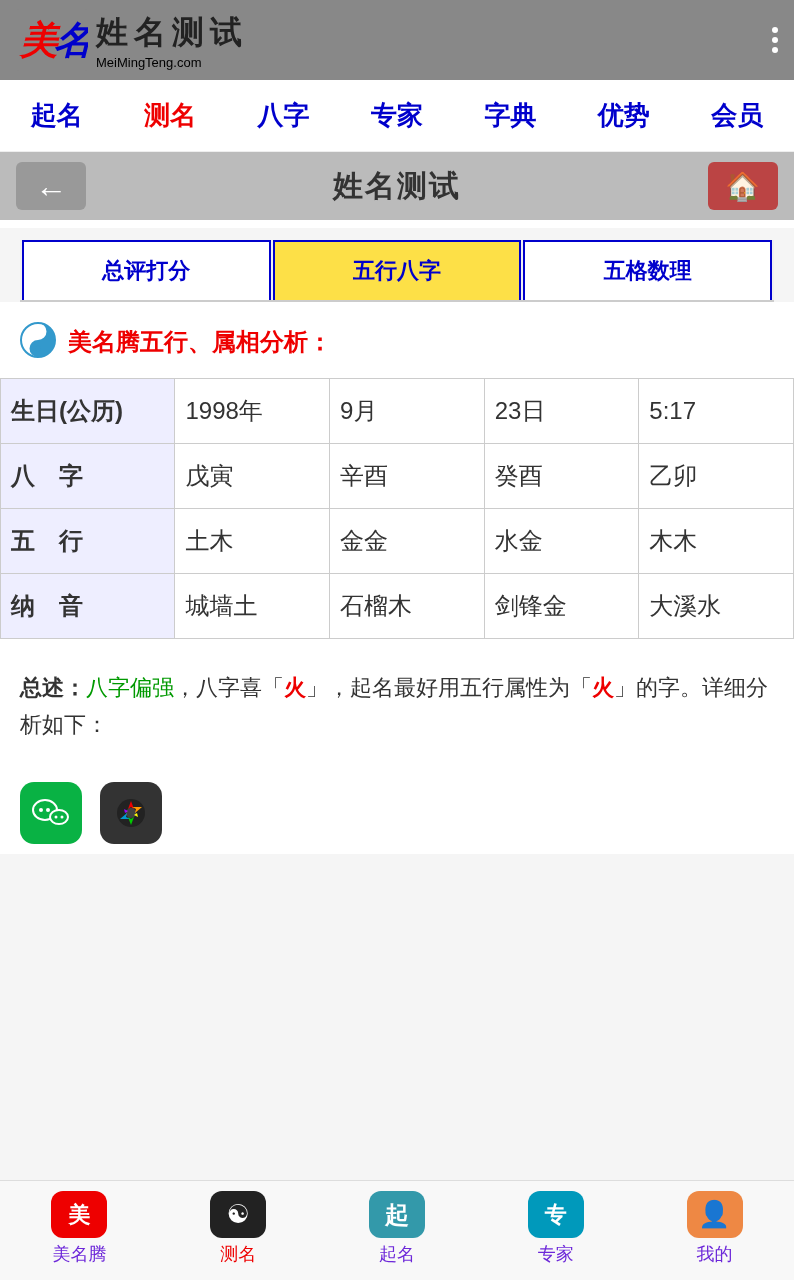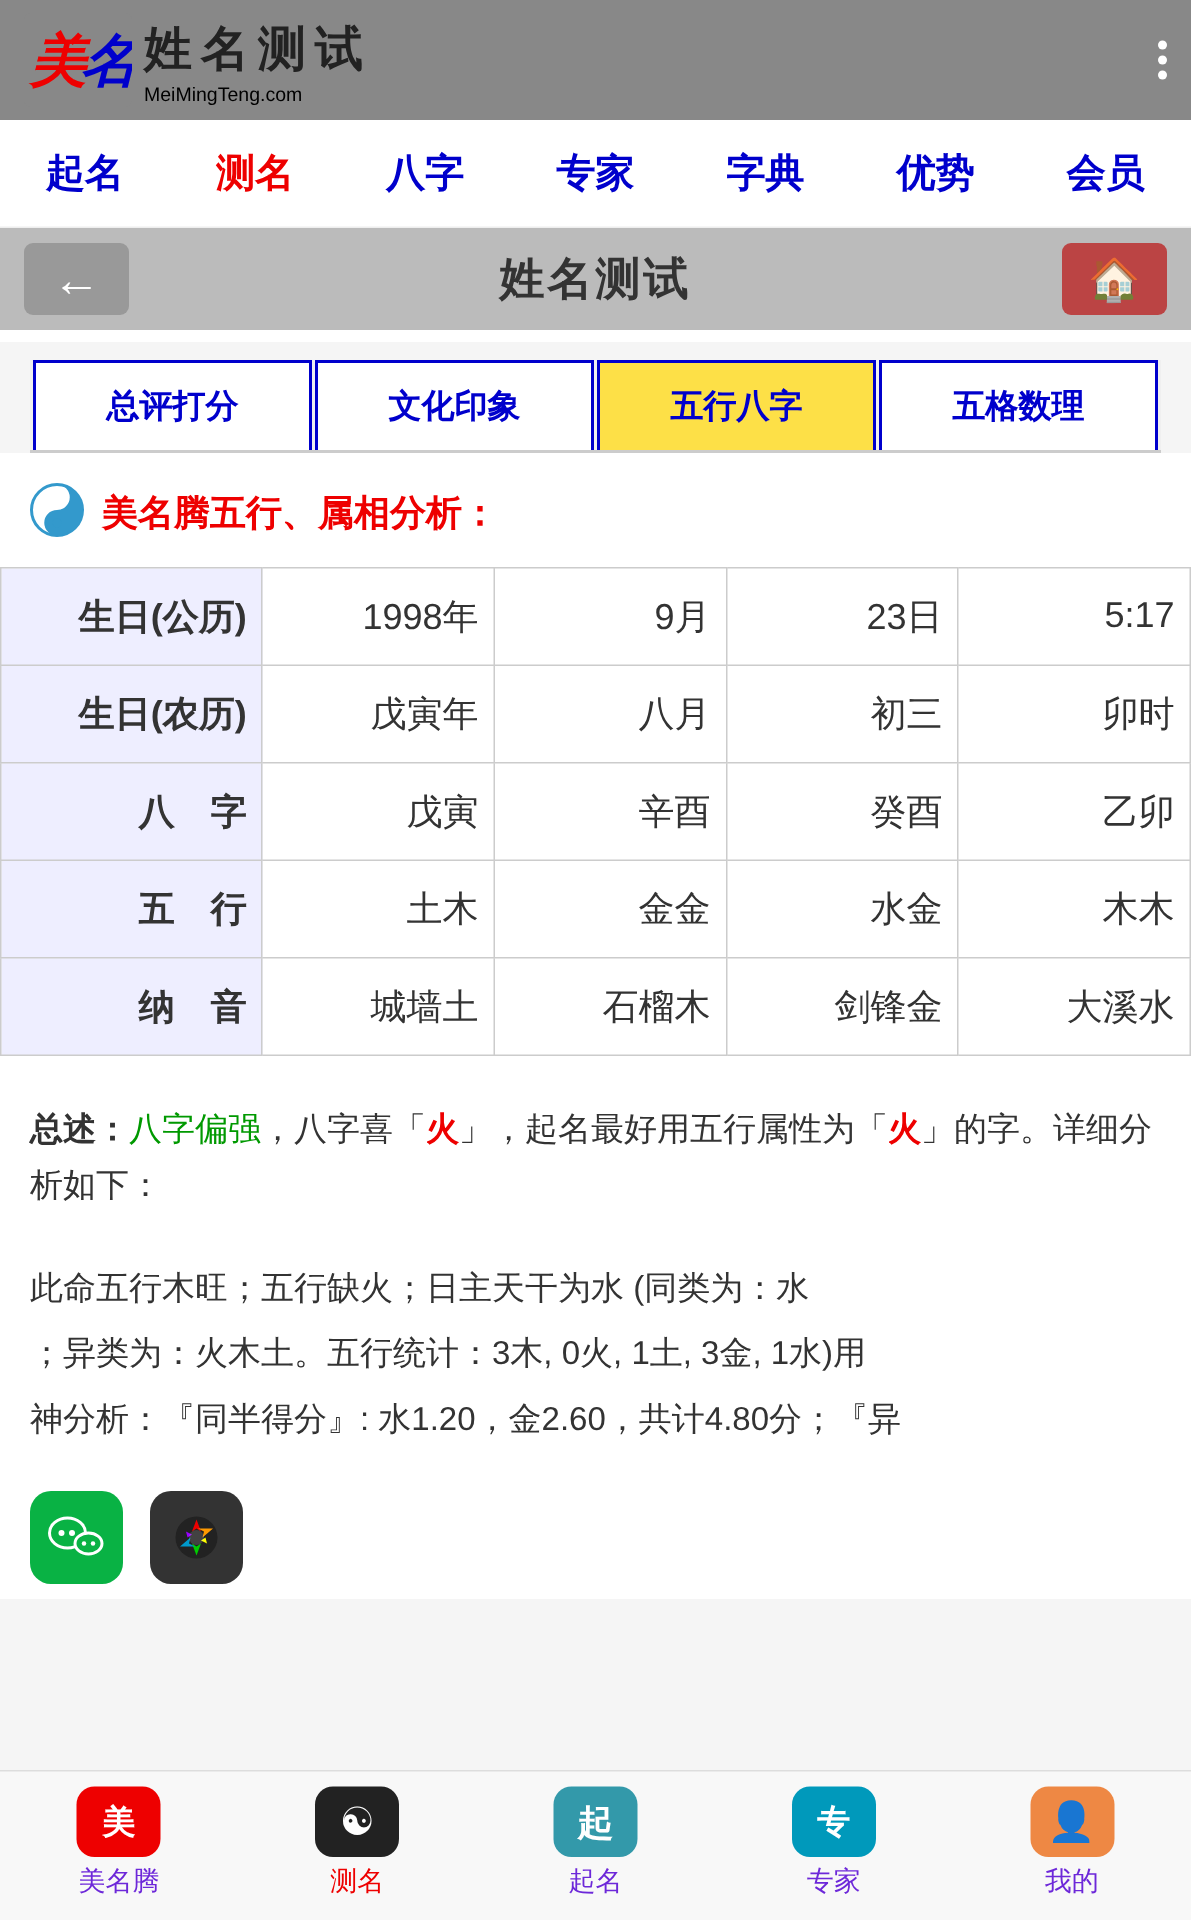--- a/index.html
+++ b/index.html
@@ -156,21 +156,21 @@
 
     
     .data-table {
       width: 100%;
       border-collapse: collapse;
       margin: 10px 0;
     }
     .data-table td {
       border: 1px solid #ccc;
       padding: 16px 10px;
-      text-align: right;
+      text-align: left;
       font-size: 24px;
     }
     .data-table .label-cell {
       background: #eef;
       font-weight: bold;
       color: #333;
       width: 22%;
     }
     .data-table .value-cell {
       color: #333;
@@ -284,21 +284,20 @@
     </button>
   </div>
 
   <div style="height:8px; background:#fff;"></div>
 
   <div class="content">
 
     <div style="padding: 12px 10px 0; background:#f5f5f5;">
       <div class="tabs">
         <div class="tab">总评打分</div>
-        <div class="tab">文化印象</div>
         <div class="tab active">五行八字</div>
         <div class="tab">五格数理</div>
       </div>
     </div>
 
     <div class="section-header">
 
       <svg width="36" height="36" viewBox="0 0 36 36">
         <circle cx="18" cy="18" r="17" fill="none" stroke="#39c" stroke-width="2"></circle>
         <path d="M18 1 A17 17 0 0 1 18 35 A8.5 8.5 0 0 1 18 18 A8.5 8.5 0 0 0 18 1" fill="#39c"></path>
@@ -312,27 +311,20 @@
       <tbody>
 
         <tr>
           <td class="label-cell">生日(公历)</td>
           <td class="value-cell">1998年</td>
           <td class="value-cell">9月</td>
           <td class="value-cell">23日</td>
           <td class="value-cell">5:17</td>
         </tr>
 
-        <tr>
-          <td class="label-cell">生日(农历)</td>
-          <td class="value-cell">戊寅年</td>
-          <td class="value-cell">八月</td>
-          <td class="value-cell">初三</td>
-          <td class="value-cell">卯时</td>
-        </tr>
 
         <tr>
           <td class="label-cell">八　字</td>
           <td class="value-cell">戊寅</td>
           <td class="value-cell">辛酉</td>
           <td class="value-cell">癸酉</td>
           <td class="value-cell">乙卯</td>
         </tr>
 
         <tr>
@@ -352,31 +344,20 @@
         </tr>
       </tbody>
     </table>
 
     <div class="summary">
       <p>
         <strong>总述：</strong><span class="highlight-green">八字偏强</span><span>，八字喜「</span><span class="highlight-red">火</span><span>」，起名最好用五行属性为「</span><span class="highlight-red">火</span><span>」的字。详细分析如下：</span>
       </p>
     </div>
 
-    <div class="desc-text">
-      <p>
-        <span>此命五行木旺；五行缺火；日主天干为水 (同类为：水</span>
-      </p>
-      <p style="margin-top:4px;">
-        <span>；异类为：火木土。五行统计：3木, 0火, 1土, 3金, 1水)用</span>
-      </p>
-      <p style="margin-top:4px;">
-        <span>神分析：『同半得分』: 水1.20，金2.60，共计4.80分；『异</span>
-      </p>
-    </div>
 
     <div style="position:relative; height:80px; margin-top:10px;">
       <div style="position:absolute; left:20px; bottom:10px; width:62px; height:62px; background:#09b244; border-radius:14px; display:flex; align-items:center; justify-content:center;">
         <svg width="38" height="32" viewBox="0 0 38 32" fill="none">
           <ellipse cx="13" cy="13" rx="12" ry="10" fill="#09b244" stroke="#fff" stroke-width="2"></ellipse>
           <circle cx="9" cy="13" r="2" fill="#fff"></circle>
           <circle cx="16" cy="13" r="2" fill="#fff"></circle>
           <ellipse cx="27" cy="20" rx="9" ry="7" fill="#09b244" stroke="#fff" stroke-width="2"></ellipse>
           <circle cx="24" cy="20" r="1.5" fill="#fff"></circle>
           <circle cx="30" cy="20" r="1.5" fill="#fff"></circle>

